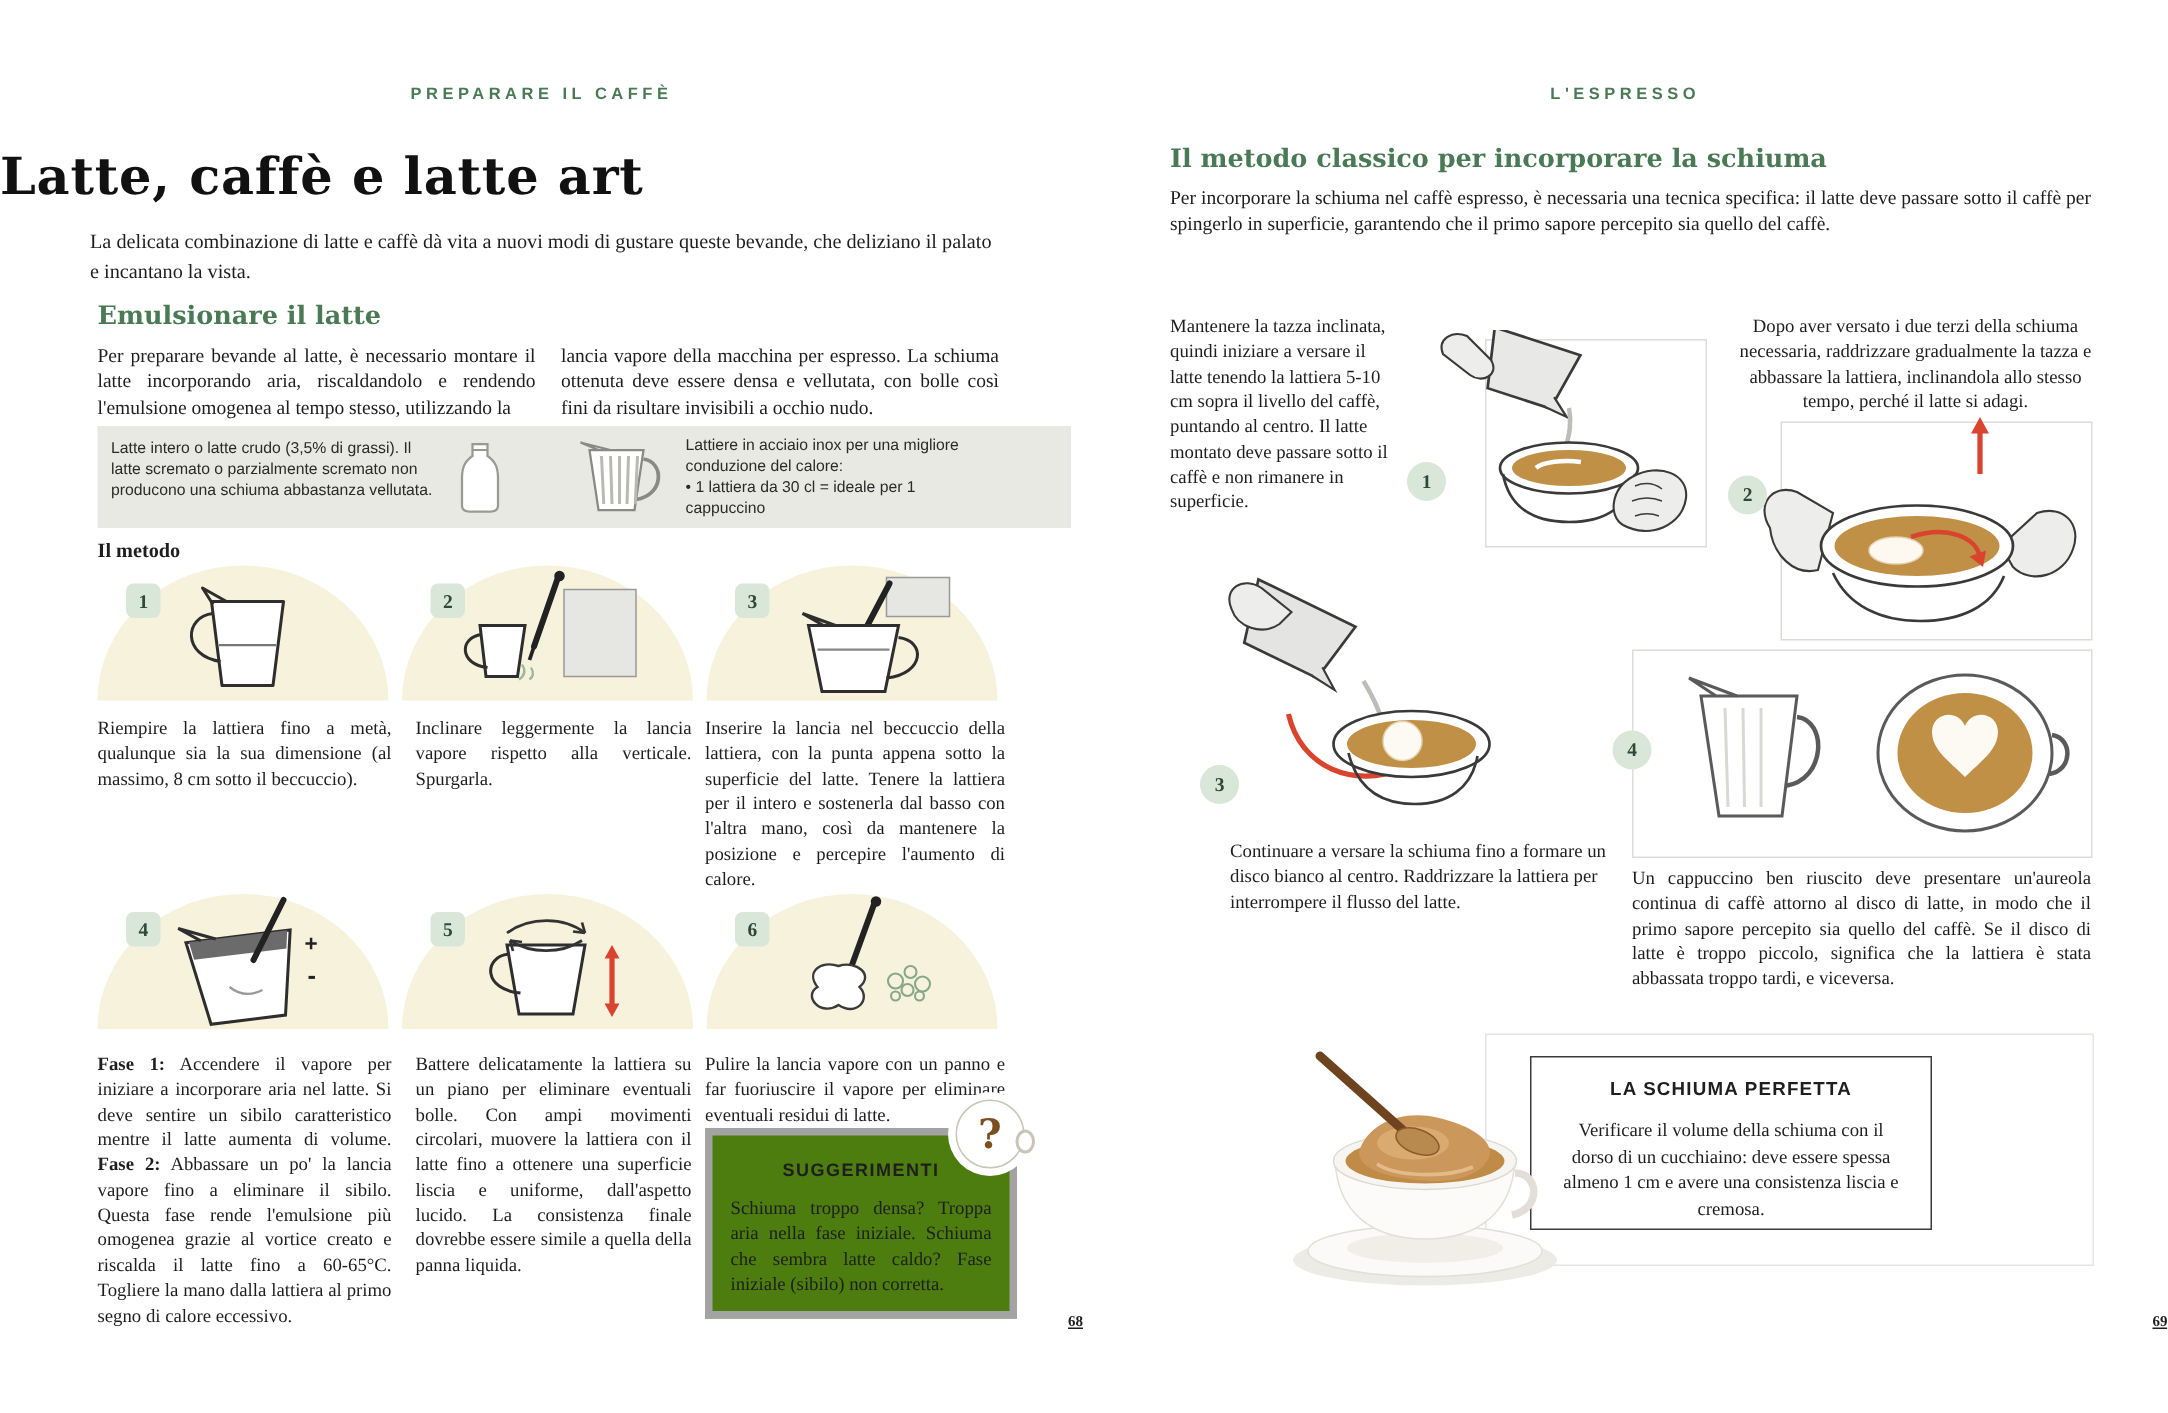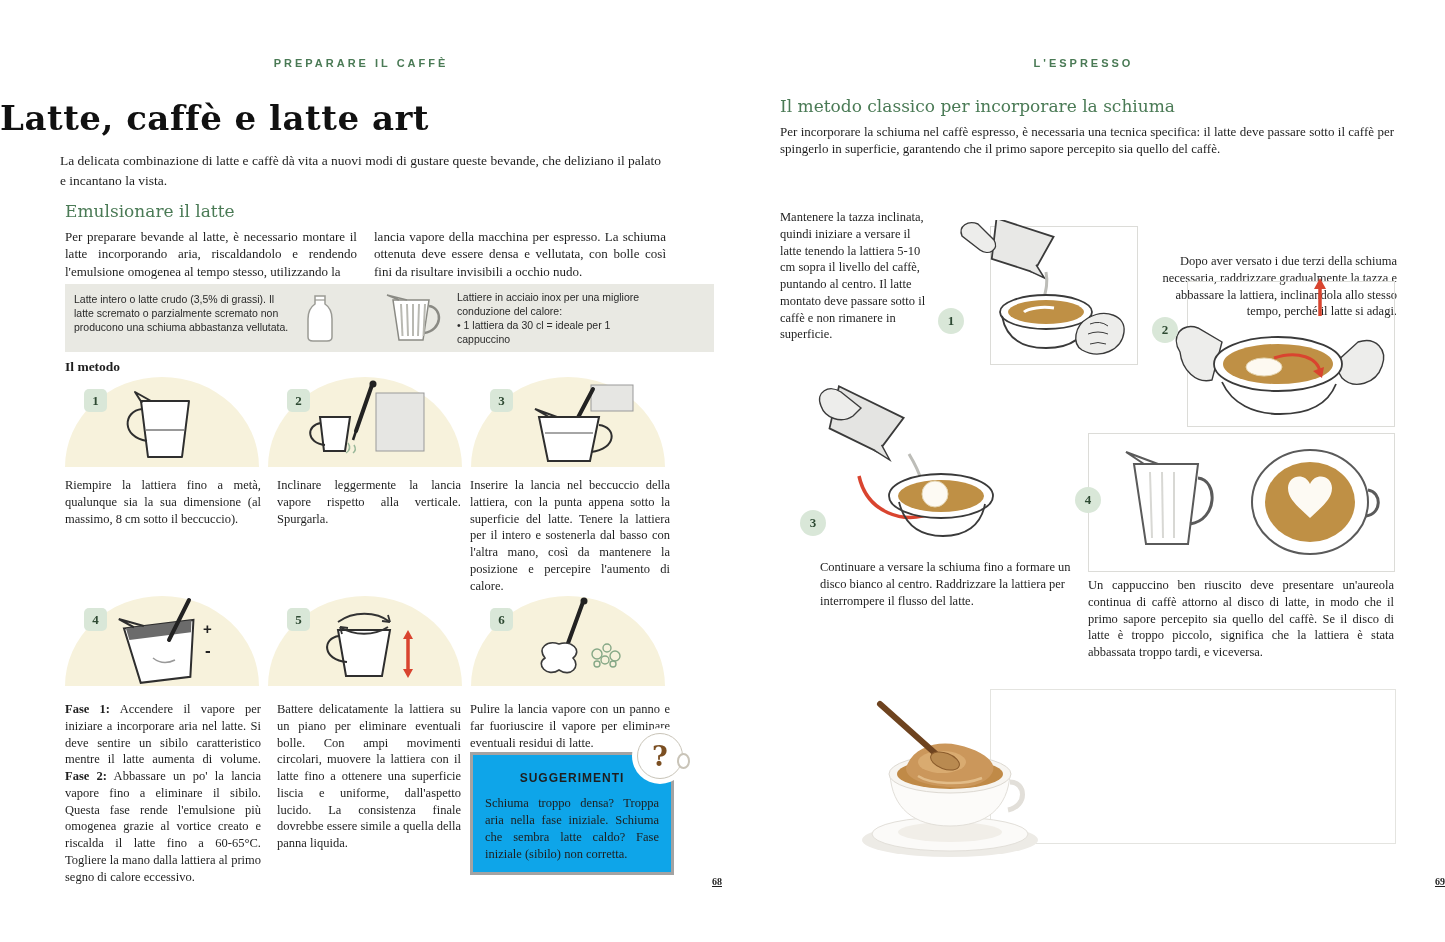--- a/index.html
+++ b/index.html
@@ -8,35 +8,35 @@
   .page { position:absolute; top:0; height:100%; }
   .page-left  { left:0;   width:722px; }
   .page-right { left:722px; width:723px; }
   .abs { position:absolute; }
 
   .kicker { font-family:"Liberation Sans", sans-serif; font-size:11px; font-weight:bold;
             letter-spacing:3px; color:#4a7a55; text-align:center; width:100%; }
   .big-title { font-family:"DejaVu Serif", serif; font-size:34px; font-weight:600;
                width:100%; color:#111; letter-spacing:0.5px; }
   .subtitle { font-size:13.5px; line-height:1.45; text-align:left; }
-  .green-head { font-family:"DejaVu Serif", serif; font-size:17px; font-weight:400; color:#4a7a55; }
+  .green-head { font-family:"DejaVu Serif", serif; font-size:17px; font-weight:700; color:#4a7a55; }
   .body-txt { font-size:13px; line-height:1.33; text-align:justify; }
   .caption { font-size:12.5px; line-height:1.34; text-align:justify; }
   .caption b { font-weight:bold; }
   .small-txt { font-family:"Liberation Sans", sans-serif; font-size:10.5px; line-height:1.32; color:#2a2a2a; }
   .bold-head { font-size:13.5px; font-weight:bold; }
 
   .infobox { background:#e9e9e3; }
   .arch { background:#f7f2dc; border-radius:50% 50% 0 0 / 100% 100% 0 0; }
   .badge { width:23px; height:23px; background:#d9e7d8; border-radius:5px; display:flex;
            align-items:center; justify-content:center; font-size:13px; font-weight:bold; color:#2e4a33; }
   .circle-badge { width:26px; height:26px; background:#d9e7d8; border-radius:50%; display:flex;
            align-items:center; justify-content:center; font-size:13px; font-weight:bold; color:#2e4a33; z-index:5; }
 
-  .tips-box { border:3px solid #a3a3a3; background:#0ea5e9; }
+  .tips-box { border:5px solid #a3a3a3; background:#4d7c0f; }
   .tips-title { font-family:"Liberation Sans", sans-serif; font-weight:bold; font-size:12px;
                 letter-spacing:1px; text-align:center; }
   .tips-body { font-size:12.5px; line-height:1.35; text-align:justify; }
   .q-icon { position:absolute; width:44px; height:44px; background:#fff; border:1.5px solid #c9c4b8;
             border-radius:50%; display:flex; align-items:center; justify-content:center;
             font-family:"DejaVu Serif", serif; font-size:27px; font-weight:bold; color:#7b4f22;
             box-shadow:0 0 0 5px #fff; z-index:6; }
   .q-icon::after { content:""; position:absolute; right:-8px; bottom:9px; width:9px; height:12px;
             border:2px solid #c9c4b8; border-radius:50%; background:#fff; }
 
@@ -231,21 +231,21 @@
         <path d="M118,52 C120,62 118,70 116,78" fill="none" stroke="#bdbdb8" stroke-width="3"></path>
         <ellipse cx="118" cy="92" rx="46" ry="17" fill="#fff" stroke="#3a3a3a" stroke-width="1.8"></ellipse>
         <ellipse cx="118" cy="92" rx="38" ry="12" fill="#bf9045"></ellipse>
         <path d="M96,92 a22,7 0 0 1 30,-4" fill="none" stroke="#fff" stroke-width="3"></path>
         <path d="M74,96 C78,118 94,128 118,128 C142,128 158,118 162,96" fill="none" stroke="#3a3a3a" stroke-width="1.8"></path>
         <path d="M160,98 C178,88 198,96 196,112 C194,130 172,140 154,130 C144,124 146,106 160,98 Z" fill="#ededeb" stroke="#3a3a3a" stroke-width="1.4"></path>
         <path d="M162,104 q10,-4 18,2 M160,114 q10,-4 20,0 M162,124 q8,-3 16,0" fill="none" stroke="#3a3a3a" stroke-width="1"></path>
       </svg>
     </div>
 
-    <div class="abs caption" style="top:209px; left:435px; width:240px; text-align:right;margin-top:44px;">Dopo aver versato i due terzi della schiuma necessaria, raddrizzare gradualmente la tazza e abbassare la lattiera, inclinandola allo stesso tempo, perché il latte si adagi.</div>
+    <div class="abs caption" style="top:209px; left:435px; width:240px; text-align:center;">Dopo aver versato i due terzi della schiuma necessaria, raddrizzare gradualmente la tazza e abbassare la lattiera, inclinandola allo stesso tempo, perché il latte si adagi.</div>
     <div class="abs circle-badge" style="top:317px; left:430px;">
         <span>2</span>
       </div>
     <div class="abs frame" style="top:281px; left:465px; width:206px; height:144px;"></div>
     <div class="abs" style="top:272px; left:440px; z-index:3;">
       <svg width="232" height="162" viewBox="0 0 232 162">
         <line x1="158" y1="44" x2="158" y2="14" stroke="#d9442f" stroke-width="3.5"></line>
         <path d="M158,6 l-6,11 h12 Z" fill="#d9442f"></path>
         <path d="M18,80 C8,64 20,50 36,56 L60,70 L50,108 C34,112 20,98 18,80 Z" fill="#ededeb" stroke="#3a3a3a" stroke-width="1.4"></path>
         <path d="M196,70 C214,64 226,78 220,94 C214,112 192,118 180,106 L172,92 Z" fill="#ededeb" stroke="#3a3a3a" stroke-width="1.4"></path>
@@ -295,20 +295,24 @@
           </g>
         <ellipse cx="210" cy="64" rx="58" ry="52" fill="#fff" stroke="#5a5a5a" stroke-width="2"></ellipse>
         <ellipse cx="210" cy="64" rx="45" ry="40" fill="#bf9045"></ellipse>
         <path d="M210,46 C205,34 188,37 188,50 C188,62 200,70 210,80 C220,70 232,62 232,50 C232,37 215,34 210,46 Z" fill="#fdfaf3"></path>
         <path d="M268,52 C282,54 282,76 266,78" fill="none" stroke="#5a5a5a" stroke-width="3"></path>
       </svg>
     </div>
     <div class="abs caption" style="top:577px; left:366px; width:306px;">Un cappuccino ben riuscito deve presentare un'aureola continua di caffè attorno al disco di latte, in modo che il primo sapore percepito sia quello del caffè. Se il disco di latte è troppo piccolo, significa che la lattiera è stata abbassata troppo tardi, e viceversa.</div>
 
     <div class="abs frame" style="top:689px; left:268px; width:404px; height:153px; border-color:#e4e4e0;"></div>
+    <div class="abs foam-box" style="top:704px; left:298px; width:266px; height:114px;">
+      <div class="abs foam-title" style="top:14px; left:0; width:100%;">LA SCHIUMA PERFETTA</div>
+      <div class="abs foam-body" style="top:40px; left:16px; width:234px;">Verificare il volume della schiuma con il dorso di un cucchiaino: deve essere spessa almeno 1 cm e avere una consistenza liscia e cremosa.</div>
+    </div>
     <div class="abs" style="top:690px; left:128px; z-index:3;">
       <svg width="200" height="175" viewBox="0 0 200 175">
         <ellipse cx="100" cy="150" rx="88" ry="17" fill="#edebe6"></ellipse>
         <ellipse cx="100" cy="144" rx="78" ry="17" fill="#fbfaf8" stroke="#e2dfd9"></ellipse>
         <ellipse cx="100" cy="142" rx="52" ry="10" fill="#f1eee8"></ellipse>
         <path d="M40,84 C42,118 64,136 100,136 C136,136 158,118 160,84 Z" fill="#fcfbf9" stroke="#e2dfd9"></path>
         <path d="M160,92 C176,92 178,116 158,120" fill="none" stroke="#e2dfd9" stroke-width="5"></path>
         <ellipse cx="100" cy="84" rx="61" ry="19" fill="#f7f5f1" stroke="#ddd9d2"></ellipse>
         <ellipse cx="100" cy="84" rx="53" ry="15" fill="#c08a47"></ellipse>
         <path d="M56,78 C62,58 86,50 108,55 C130,60 146,70 143,81 C138,94 118,99 98,97 C76,95 56,90 56,78 Z" fill="#cb975b"></path>

